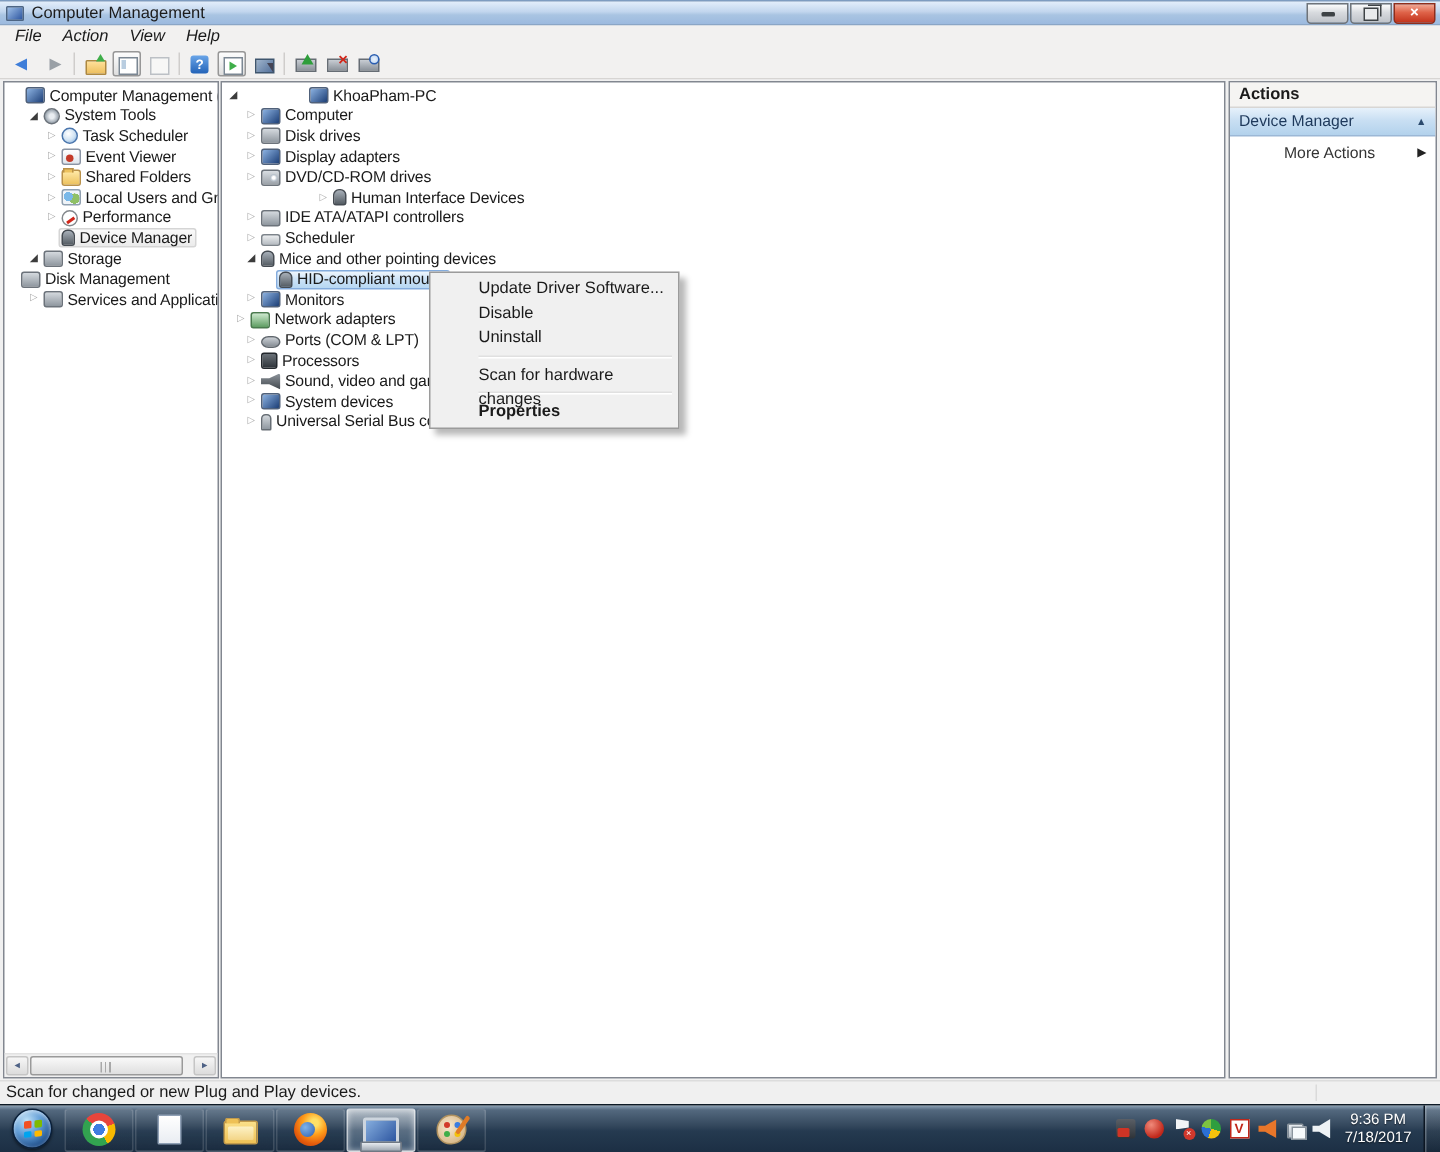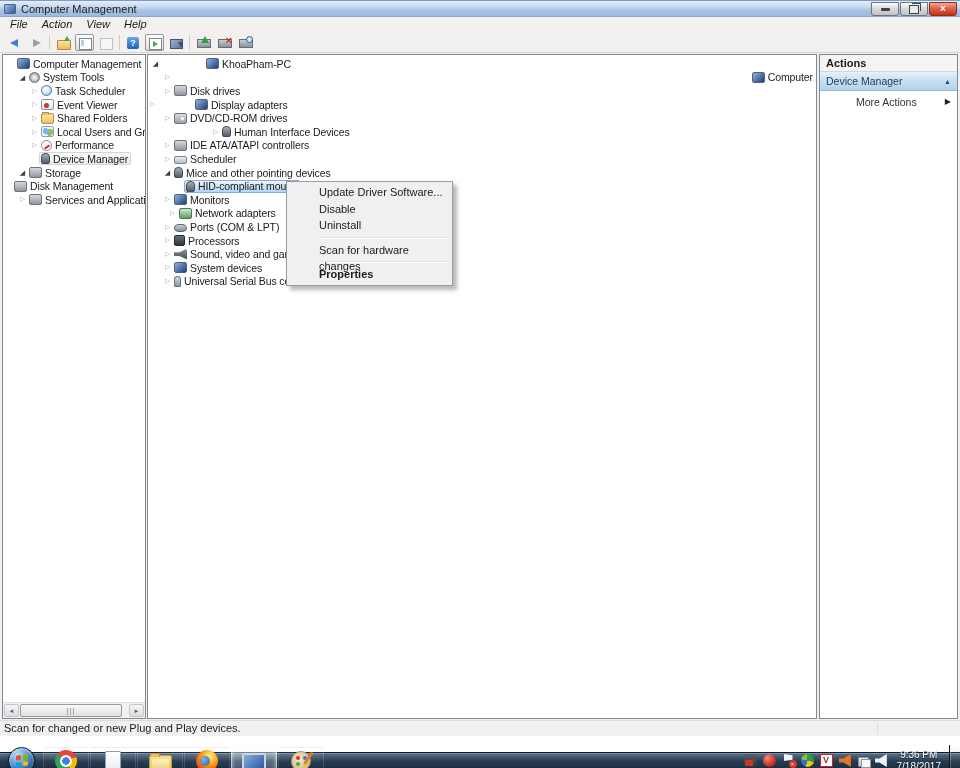--- a/index.html
+++ b/index.html
@@ -137,23 +137,23 @@
     border:1px solid #9a9a9a;border-radius:2px;box-sizing:border-box;}
   .sc-thumb::after{content:'';position:absolute;left:50%;top:3px;width:8px;height:7px;margin-left:-4px;
     background:repeating-linear-gradient(90deg,#a8a8a8 0 1px,transparent 1px 3px);}
 
   
   .statusbar{position:absolute;left:0;bottom:0;right:0;height:16px;background:#f0f0f0;border-top:1px solid #dcdcdc;
     font-size:11px;line-height:15px;padding-left:4px;box-sizing:border-box;}
   .statusbar .sdiv{position:absolute;right:82px;top:2px;bottom:2px;width:1px;background:#dadada;}
 
   
-  .taskbar{position:absolute;left:0;bottom:0;right:0;height:16px;
+  .taskbar{position:absolute;left:0;bottom:0;right:0;height:32px;
     background:linear-gradient(180deg,#8ea3b7 0%,#53687e 10%,#32465b 45%,#253A50 55%,#1c2f44 100%);
-    border-top:1px solid #0d1a26;display:flex;align-items:center;box-sizing:border-box;}
+    border-top:1px solid #0d1a26;display:flex;align-items:flex-end;box-sizing:border-box;}
   .orb-wrap{width:42px;height:32px;display:flex;align-items:center;justify-content:center;}
   .orb{width:27px;height:27px;border-radius:50%;position:relative;
     background:radial-gradient(circle at 35% 28%,#bfe1f7,#5e9bd6 40%,#1c4a85 78%,#0a2a52);
     box-shadow:inset 0 1px 3px rgba(255,255,255,.7),0 1px 2px rgba(0,0,0,.5);border:1px solid #0a1f38;box-sizing:border-box;}
   .flag{position:absolute;left:7px;top:7px;width:12px;height:11px;transform:skewY(-6deg);}
   .flag i{position:absolute;width:5px;height:4.5px;border-radius:1px;}
   .flag .q1{left:0;top:0;background:#f25022;} .flag .q2{right:0;top:0;background:#7fba00;}
   .flag .q3{left:0;bottom:0;background:#00a4ef;} .flag .q4{right:0;bottom:0;background:#ffb900;}
   .tkbtn{width:46px;height:29px;margin:1px 0 0 1px;border-radius:2px;display:flex;align-items:center;justify-content:center;
     border:1px solid rgba(255,255,255,.14);box-sizing:border-box;background:linear-gradient(rgba(255,255,255,.10),rgba(255,255,255,.02) 50%,rgba(0,0,0,.08));}
@@ -342,35 +342,35 @@
 
     <div class="pane pane-center">
       <div class="tree">
           <div class="trow" style="padding-left: 3px; gap: 44px;">
             <span class="expander expanded">◢</span>
             <span class="tbody">
               <span class="ic" data-icon="computer"></span>
               <span class="tlabel">KhoaPham-PC</span>
             </span>
           </div>
-          <div class="trow" style="padding-left: 15px; justify-content: space-between;">
+          <div class="trow" style="padding-left: 15px;">
             <span class="expander collapsed">▷</span>
             <span class="tbody">
               <span class="ic" data-icon="computer-device"></span>
               <span class="tlabel">Computer</span>
             </span>
           </div>
           <div class="trow" style="padding-left: 15px;">
             <span class="expander collapsed">▷</span>
             <span class="tbody">
               <span class="ic" data-icon="disk-drive"></span>
               <span class="tlabel">Disk drives</span>
             </span>
           </div>
-          <div class="trow" style=" gap: 36px;">
+          <div class="trow" style="padding-left: 15px;">
             <span class="expander collapsed">▷</span>
             <span class="tbody">
               <span class="ic" data-icon="display-adapter"></span>
               <span class="tlabel">Display adapters</span>
             </span>
           </div>
           <div class="trow" style="padding-left: 15px;">
             <span class="expander collapsed">▷</span>
             <span class="tbody">
               <span class="ic" data-icon="dvd-drive"></span>
@@ -412,21 +412,21 @@
               <span class="tlabel">HID-compliant mouse</span>
             </span>
           </div>
           <div class="trow" style="padding-left: 15px;">
             <span class="expander collapsed">▷</span>
             <span class="tbody">
               <span class="ic" data-icon="monitor"></span>
               <span class="tlabel">Monitors</span>
             </span>
           </div>
-          <div class="trow" style="padding-left: 20px;">
+          <div class="trow" style="padding-left: 8px;">
             <span class="expander collapsed">▷</span>
             <span class="tbody">
               <span class="ic" data-icon="network-adapter"></span>
               <span class="tlabel">Network adapters</span>
             </span>
           </div>
           <div class="trow" style="padding-left: 15px;">
             <span class="expander collapsed">▷</span>
             <span class="tbody">
               <span class="ic" data-icon="ports"></span>

